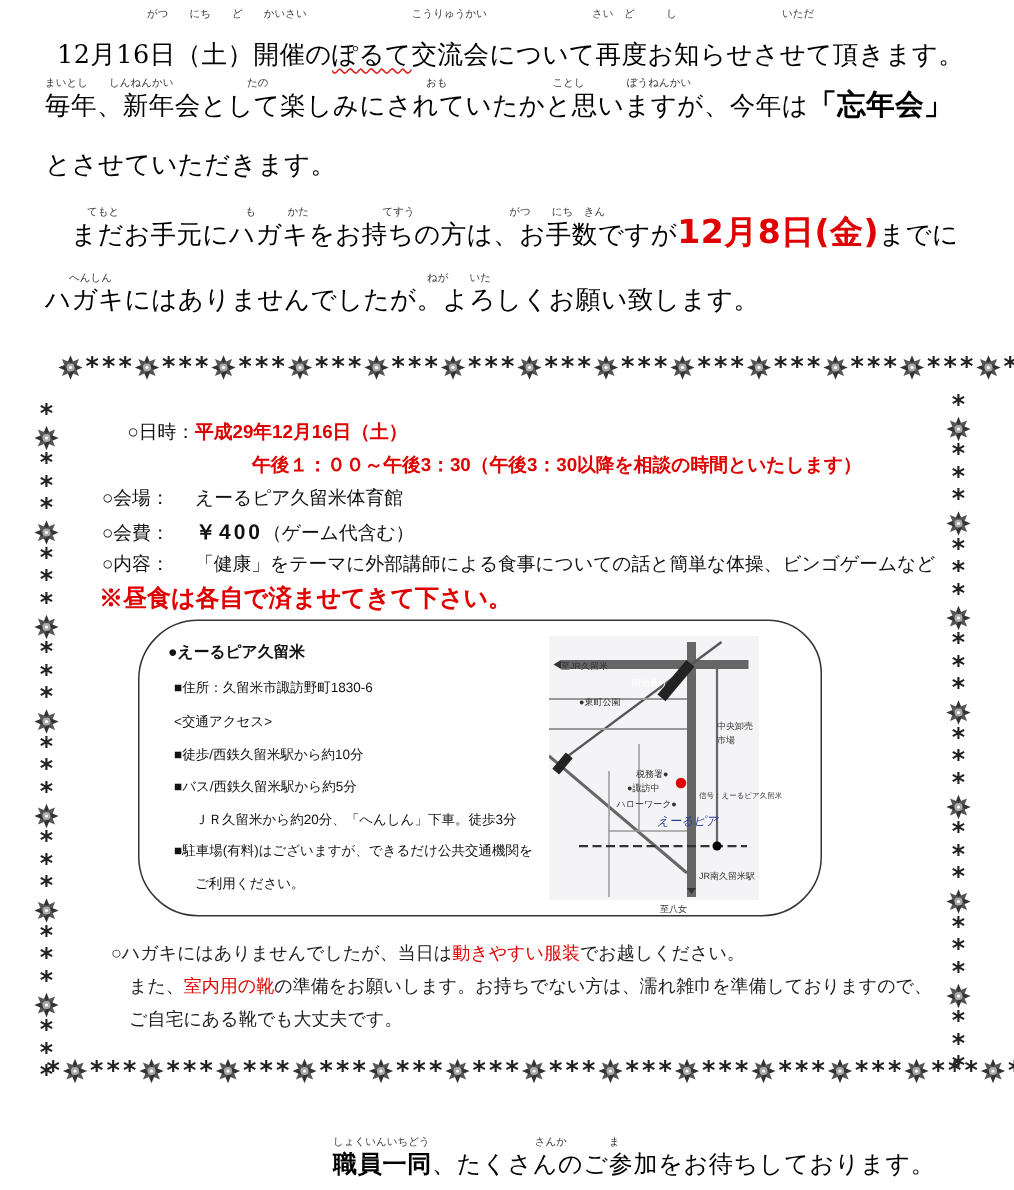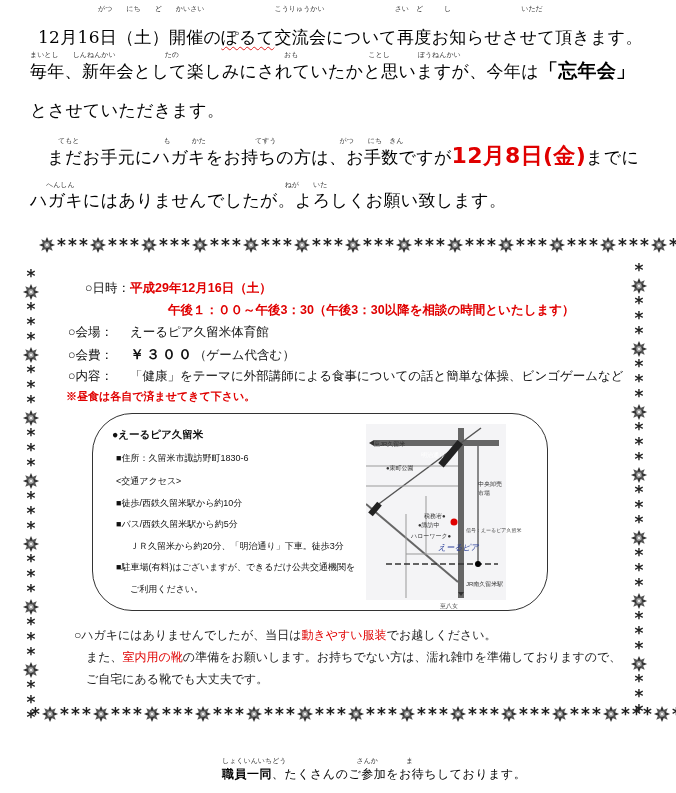--- a/index.html
+++ b/index.html
@@ -16,36 +16,36 @@
   .border-col { position: absolute; display: flex; flex-direction: column; align-items: center; font-family: "DejaVu Sans", sans-serif; }
   .flake { width: 18px; height: 18px; display: inline-block; }
   .ast { font-size: 17px; line-height: 16px; font-weight: bold; color: #222; display: inline-block; width: 11px; text-align: center; }
   .border-col .ast { height: 15px; }
 
   
   .info { position: absolute; left: 68px; font-family: "Liberation Sans", "DejaVu Sans", sans-serif; font-size: 12.5px; line-height: 20px; white-space: nowrap; color: #111; }
   .info .lbl { display: inline-block; width: 62px; }
   .info .red { color: #e00000; }
   .info .big { font-weight: bold; font-size: 14px; letter-spacing: 2px; }
-  .note-red { position: absolute; left: 66px; top: 389px; font-family: "Liberation Sans", sans-serif; font-weight: bold; color: #e00000; font-size: 11px; }
+  .note-red { position: absolute; left: 66px; top: 389px; font-family: "Liberation Sans", sans-serif; font-weight: bold; color: #e00000; font-size: 16px; }
 
   
   .access-box { position: absolute; left: 92px; top: 413px; width: 456px; height: 198px; border: 1.5px solid #333; border-radius: 40px 36px 40px 40px; }
   .access { position: absolute; font-family: "Liberation Sans", sans-serif; font-size: 9px; white-space: nowrap; color: #111; }
   .access.title { font-weight: bold; font-size: 10.5px; }
 
   
   .map { position: absolute; left: 366px; top: 424px; width: 140px; height: 176px; background: #f4f4f6; }
   .map-label { position: absolute; font-family: "Liberation Sans", sans-serif; font-size: 6px; color: #333; white-space: nowrap; margin-top: 12px; }
 
   
   .hagaki { position: absolute; font-family: "Liberation Sans", sans-serif; font-size: 12px; line-height: 19px; white-space: nowrap; color: #222; }
   .hagaki .red { color: #e00000; }
 
-  .closing { position: absolute; left: 222px; top: 766px; font-size: 12px; white-space: nowrap; letter-spacing: 0.5px; }
+  .closing { position: absolute; left: 222px; top: 766px; font-size: 16px; white-space: nowrap; letter-spacing: 0.5px; }
   .closing .b { font-weight: bold; }
   .squiggle { text-decoration: underline wavy #d22; text-decoration-thickness: 1px; text-underline-offset: 3px; }
 </style>
 </head>
 <body>
 
 <svg width="0" height="0" style="position:absolute">
   <defs>
     <symbol id="flake" viewBox="0 0 20 20">
       <g transform="translate(10,10)">
@@ -338,34 +338,34 @@
 <div class="info" style="top:278px;text-align:right;">
   <span class="lbl">○日時：</span><span class="red" style="font-weight:bold;">平成29年12月16日（土）</span>
 </div>
 <div class="info" style="top:300px;left:168px;">
   <span class="red" style="font-weight:bold;">午後１：００～午後3：30（午後3：30以降を相談の時間といたします）</span>
 </div>
 <div class="info" style="top:322px;">
   <span class="lbl">○会場：</span><span>えーるピア久留米体育館</span>
 </div>
 <div class="info" style="top:344px;">
-  <span class="lbl">○会費：</span><span class="big">￥３００</span><span>（ゲーム代含む）</span>
+  <span class="lbl">○会費：</span><span class="big">￥400</span><span>（ゲーム代含む）</span>
 </div>
 <div class="info" style="top:366px;">
   <span class="lbl">○内容：</span><span>「健康」をテーマに外部講師による食事についての話と簡単な体操、ビンゴゲームなど</span>
 </div>
 <div class="note-red">※昼食は各自で済ませてきて下さい。</div>
 
 <div class="access-box"></div>
 <div class="access title" style="left:112px;top:428px;">●えーるピア久留米</div>
 <div class="access" style="left:116px;top:452px;">■住所：久留米市諏訪野町1830-6</div>
 <div class="access" style="left:116px;top:475px;">&lt;交通アクセス&gt;</div>
 <div class="access" style="left:116px;top:497px;">■徒歩/西鉄久留米駅から約10分</div>
 <div class="access" style="left:116px;top:518px;">■バス/西鉄久留米駅から約5分</div>
-<div class="access" style="left:130px;top:540px;">ＪＲ久留米から約20分、「明治通り」下車。徒歩3分</div>
+<div class="access" style="left:130px;top:540px;">ＪＲ久留米から約20分、「へんしん」下車。徒歩3分</div>
 <div class="access" style="left:116px;top:561px;">■駐車場(有料)はございますが、できるだけ公共交通機関を</div>
 <div class="access" style="left:130px;top:583px;text-align:center;">ご利用ください。</div>
 
 <div class="map">
   <svg width="140" height="176" viewBox="0 0 140 176" style="position:absolute;left:0;top:0;">
     <rect x="8" y="16" width="125" height="6" fill="#666"></rect>
     <polygon points="8,16 3,19 8,22" fill="#333"></polygon>
     <rect x="92" y="4" width="6" height="170" fill="#666"></rect>
     <line x1="0" y1="80" x2="92" y2="158" stroke="#666" stroke-width="2"></line>
     <line x1="6" y1="85" x2="115" y2="4" stroke="#555" stroke-width="1.5"></line>

